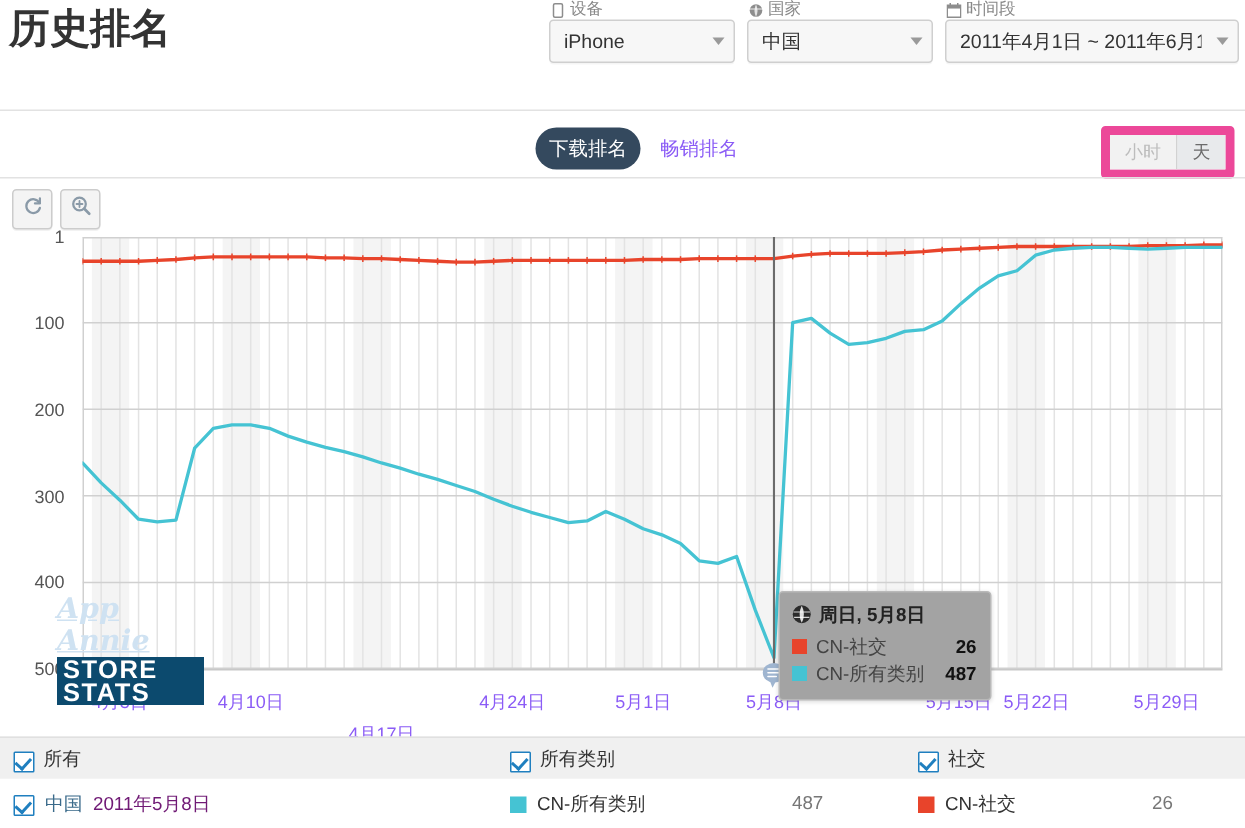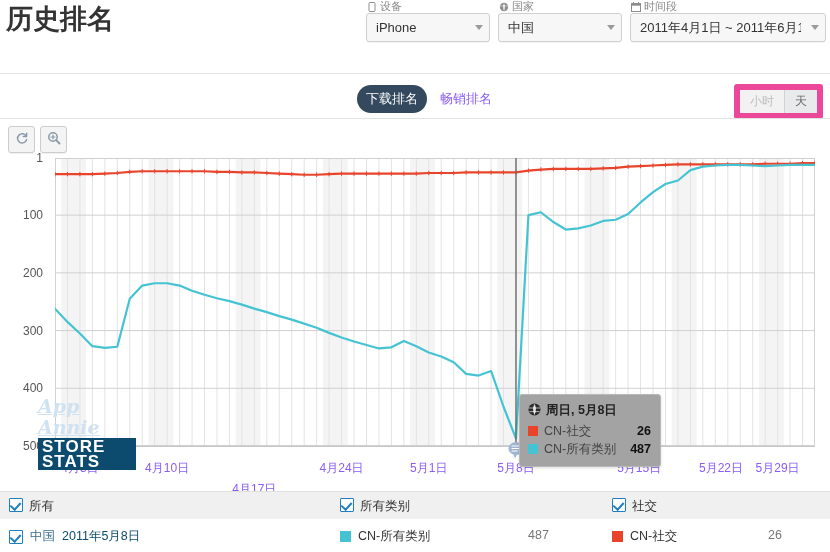--- a/index.html
+++ b/index.html
@@ -111,32 +111,32 @@
   
   .legend-table{position:absolute;left:0;top:491px;width:830px;height:61px;font-size:12.5px;}
   .lt-head{
     position:absolute;left:0;top:0;width:830px;height:27px;background:#f0f0f0;
     border-top:1px solid #e0e0e0;border-bottom:1px solid #e0e0e0;
   }
   .lt-body{position:absolute;left:0;top:28px;width:830px;height:33px;background:#fff;border-bottom:1px solid #e6e6e6;}
   .cellA{position:absolute;left:9px;}
   .cellB{position:absolute;left:340px;}
   .cellC{position:absolute;left:612px;}
-  .lt-head .cellA,.lt-head .cellB,.lt-head .cellC{top:6px;display:flex;align-items:flex-start;gap:6px;color:#333;}
+  .lt-head .cellA,.lt-head .cellB,.lt-head .cellC{top:6px;display:flex;align-items:flex-end;gap:6px;color:#333;}
   .lt-body .row-el{position:absolute;top:9px;display:flex;align-items:center;gap:7px;}
   .cb{
     width:12px;height:12px;border:1px solid #1f7fbf;background:#fff;border-radius:1px;
     display:inline-block;position:relative;flex:0 0 12px;
   }
   .cb:after{
     content:"";position:absolute;left:2px;top:1px;width:5px;height:8px;
     border:solid #1f7fbf;border-width:0 2px 2px 0;transform:rotate(42deg);
   }
   .sw{width:11px;height:11px;display:inline-block;flex:0 0 11px;}
-  .muted{color:#0c4a6e;}
+  .muted{color:#701a75;}
   .val{position:absolute;color:#777;top:9px;}
   .country{color:#3a6a8a;}
 </style>
 </head>
 <body>
 
 <div id="app">
 
   <div class="header">
     <div class="page-title">历史排名</div>
@@ -390,21 +390,21 @@
     </div>
     <div class="axis-line"></div>
     <div class="xlabels" id="xlabels">
         <div class="xlabel" style="left: 24.918px;">4月3日</div>
         <div class="xlabel" style="left: 112.131px;">4月10日</div>
         <div class="xlabel" style="left: 199.344px; margin-top: 21px;">4月17日</div>
         <div class="xlabel" style="left: 286.557px;">4月24日</div>
         <div class="xlabel" style="left: 373.77px;">5月1日</div>
         <div class="xlabel" style="left: 460.984px;">5月8日</div>
         <div class="xlabel" style="left: 548.197px; margin-left: 36px;">5月15日</div>
-        <div class="xlabel" style="left: 666px;">5月22日</div>
+        <div class="xlabel" style="left: 636px;">5月22日</div>
         <div class="xlabel" style="left: 722.623px;">5月29日</div>
       </div>
     <div id="xmarks">
         <div class="xmark" style="left: 79.918px;"><svg width="17" height="18" viewBox="0 0 17 18">
             <ellipse cx="8.5" cy="7.5" rx="7.5" ry="6.5" fill="#9fb5d0"></ellipse>
             <path d="M6 13.5 L7.5 17.5 L9.6 13.5 Z" fill="#9fb5d0"></path>
             <path d="M4.5 5h8M4.5 7.5h8M4.5 10h5.5" stroke="#fff" stroke-width="1.1" stroke-linecap="round"></path>
           </svg></div>
         <div class="xmark" style="left: 515.984px;"><svg width="17" height="18" viewBox="0 0 17 18">
             <ellipse cx="8.5" cy="7.5" rx="7.5" ry="6.5" fill="#9fb5d0"></ellipse>

